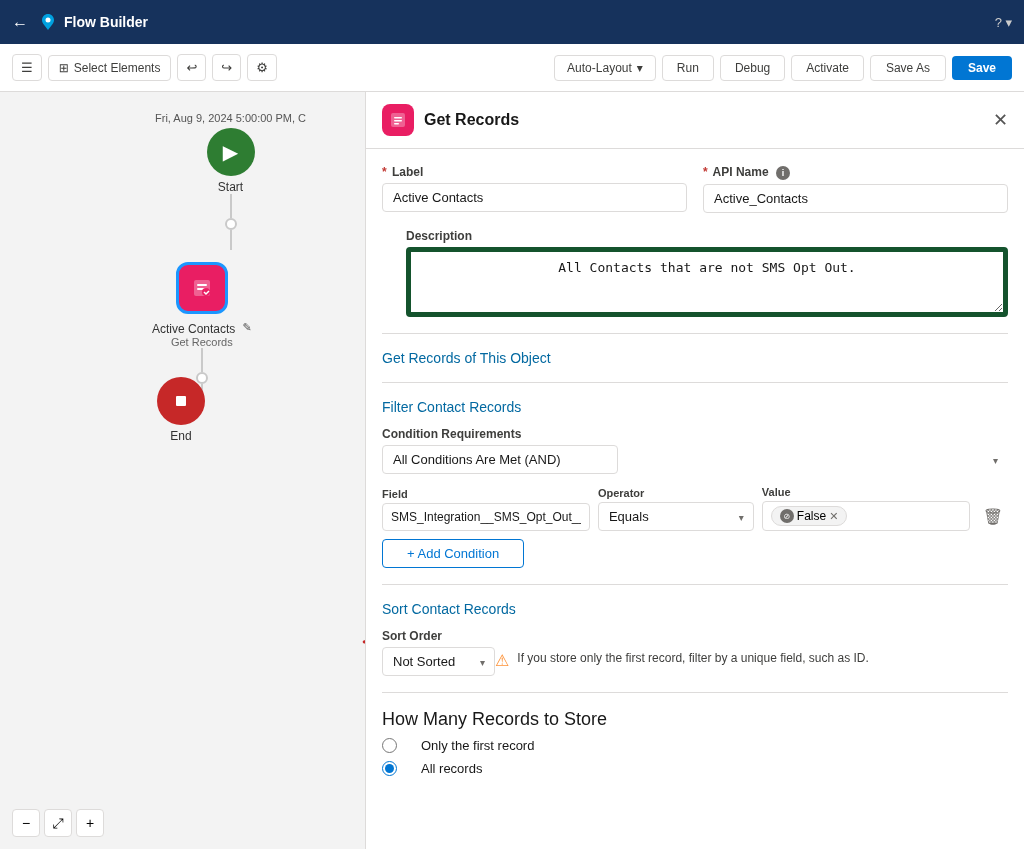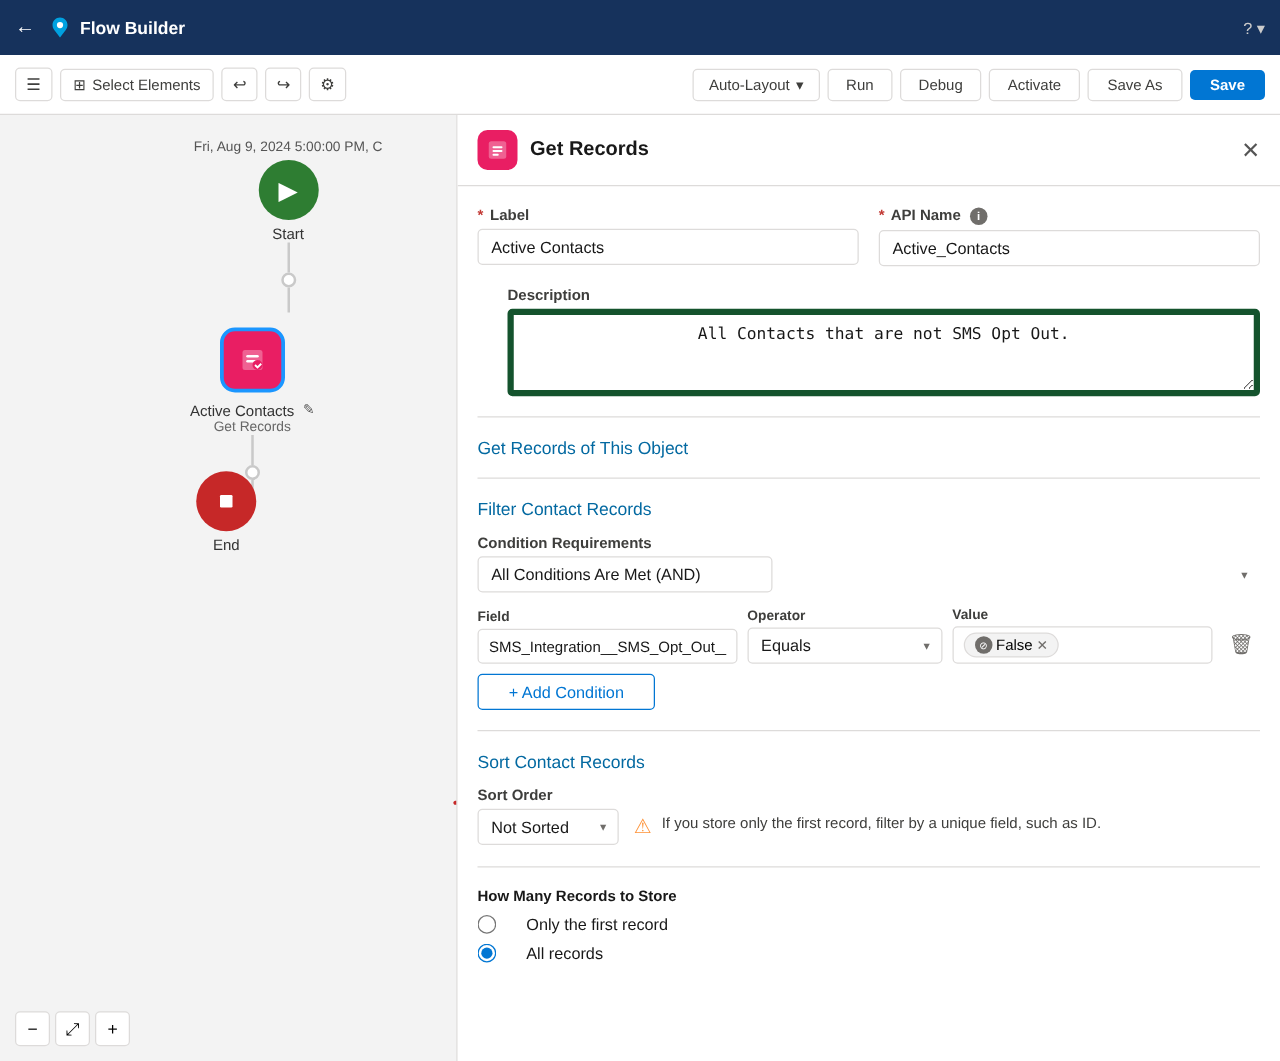--- a/index.html
+++ b/index.html
@@ -504,35 +504,34 @@
       height: 15px;
     }
 
     
     .sub-section {
       margin-bottom: 16px;
       padding: 12px 0;
       border-top: 1px solid #dddbda;
     }
     .sub-section-title {
-      font-size: 12px;
-      font-weight: 700;
+      font-size: 18px;
+      font-weight: 400;
       color: #181818;
     }
 
     
     .node-edit-icon {
       font-size: 11px;
       color: #555;
       margin-left: 4px;
     }
 
     .sort-row {
       display: flex;
-      gap: 12px;
       align-items: flex-start;
     }
     .sort-select-wrap {
       display: flex;
       flex-direction: column;
       gap: 4px;
     }
   </style>
 </head>
 <body>

